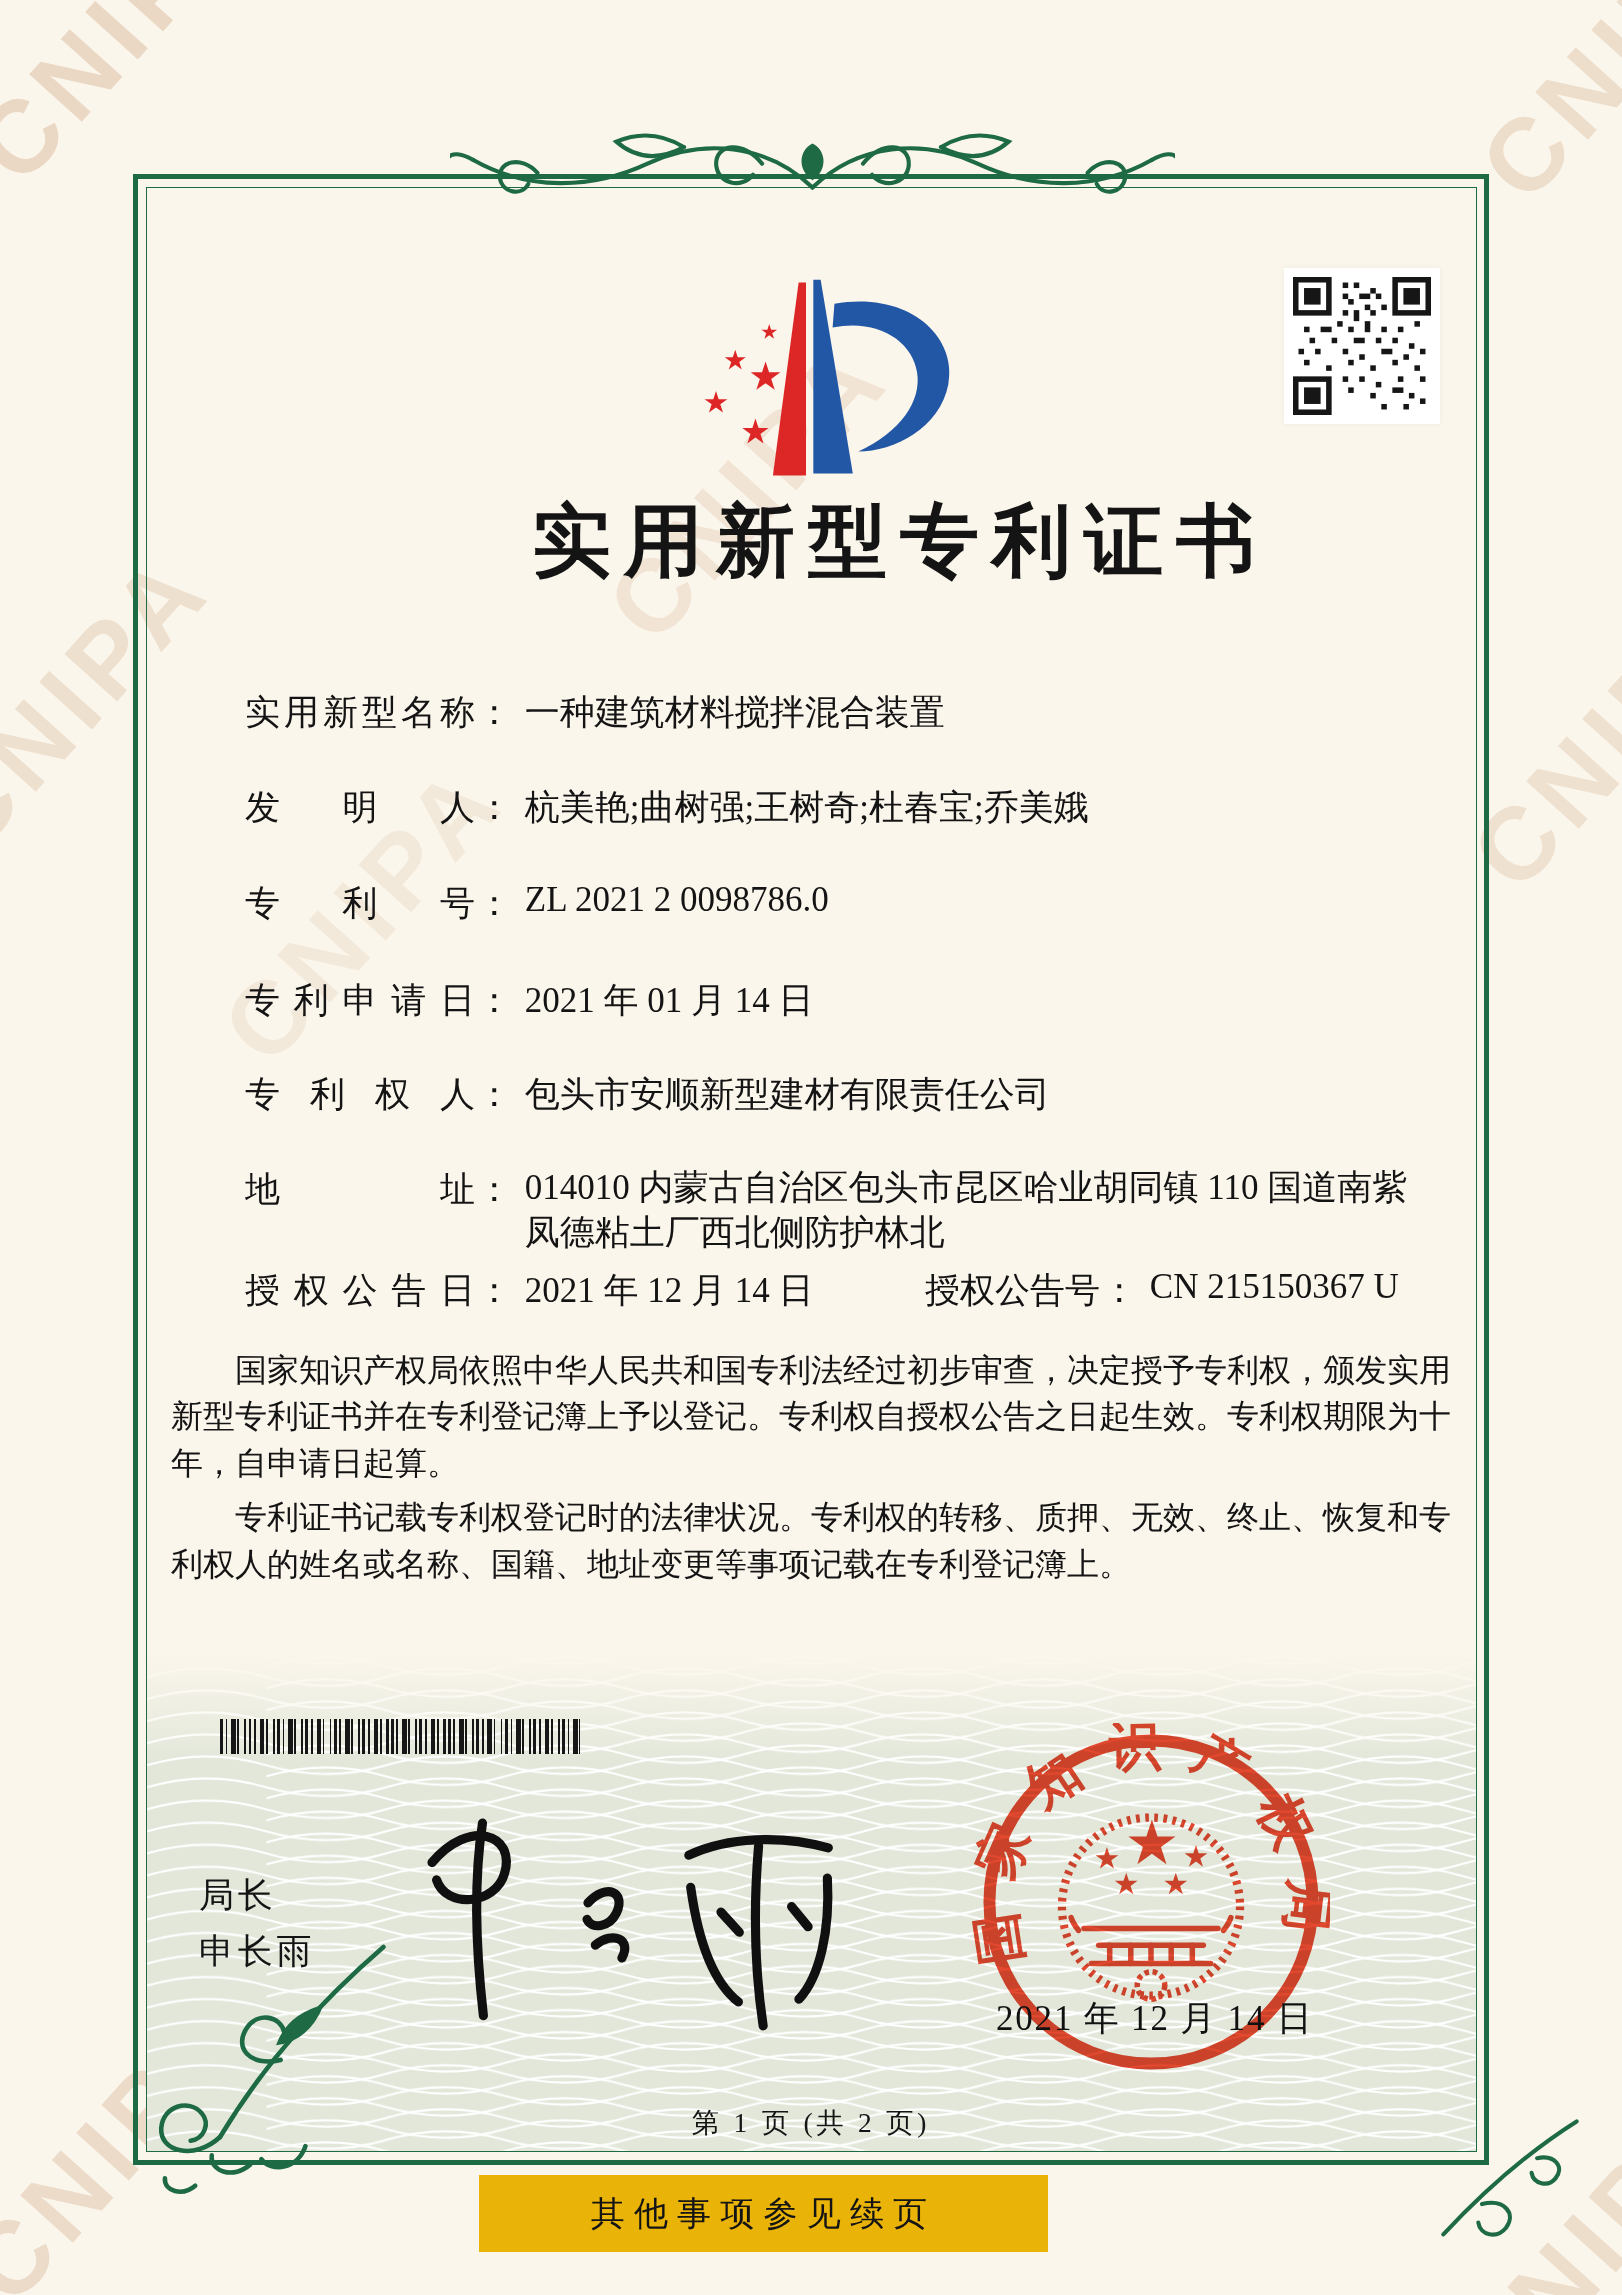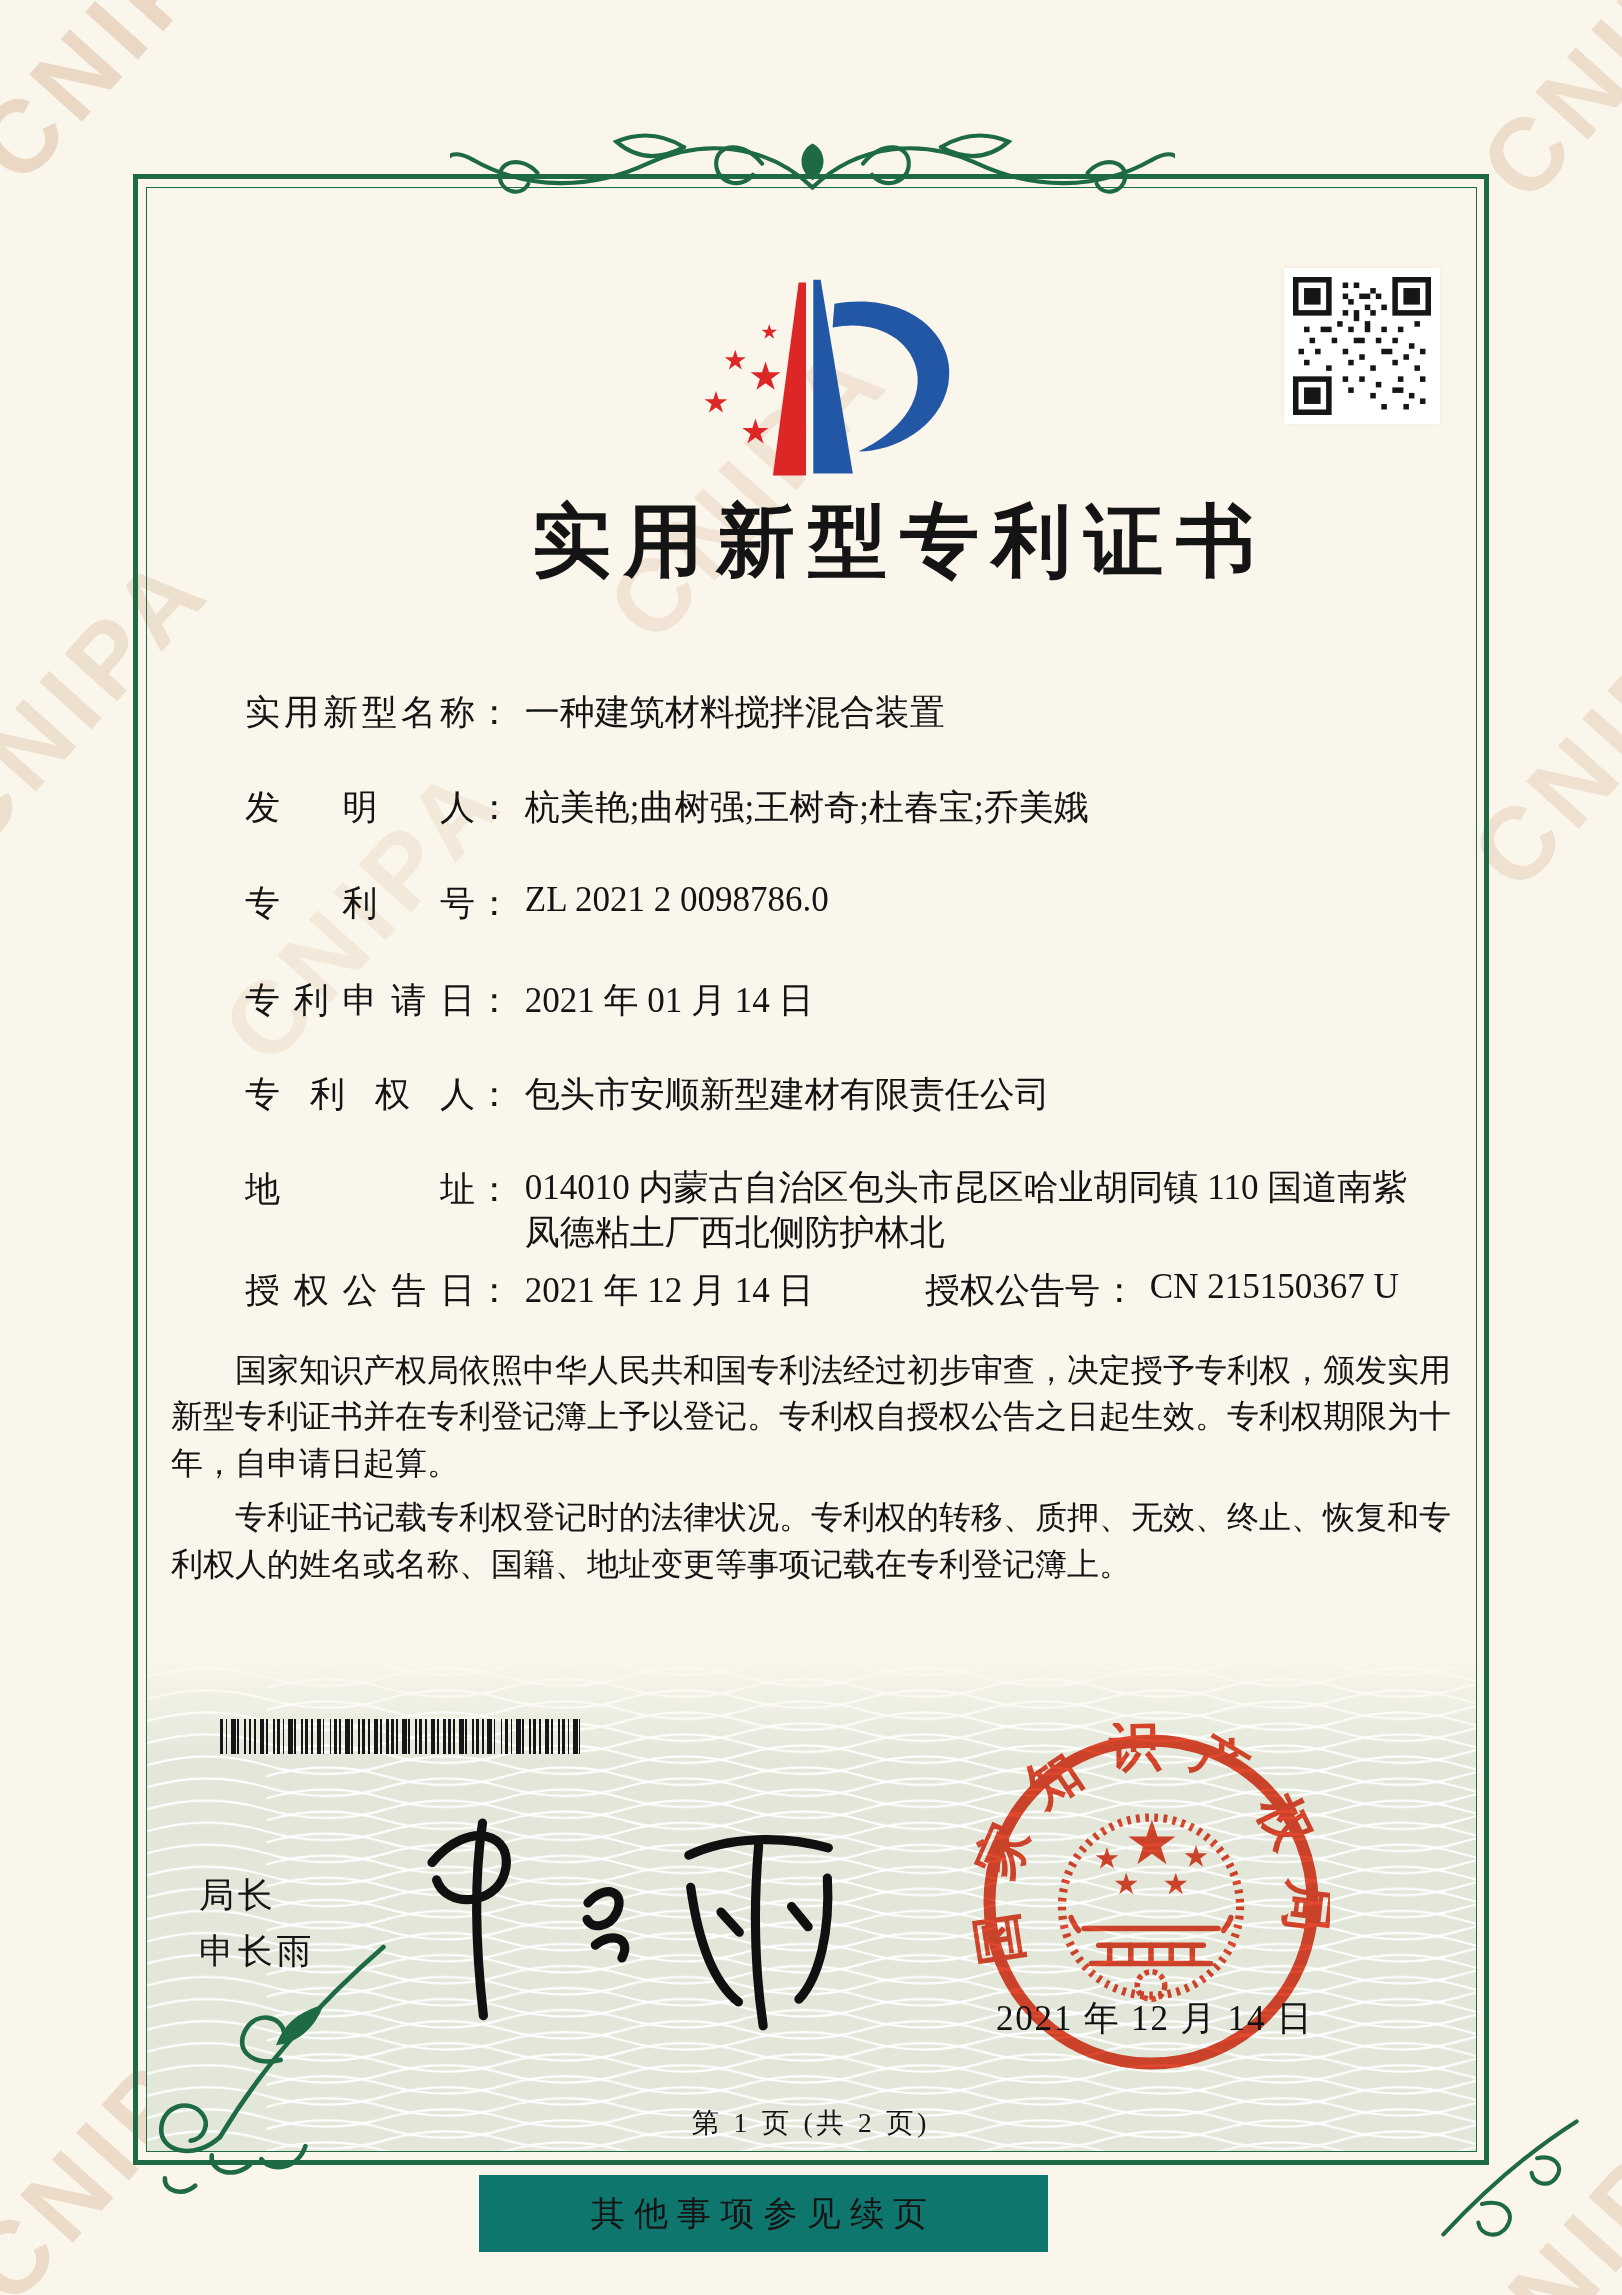--- a/index.html
+++ b/index.html
@@ -49,21 +49,21 @@
              font-family:"Liberation Sans","DejaVu Sans",sans-serif;letter-spacing:3.7px;}
   .dir-name{position:absolute;left:199px;top:1928px;font-size:35px;z-index:5;
             font-family:"Liberation Sans","DejaVu Sans",sans-serif;letter-spacing:3.7px;}
   .sig{position:absolute;left:395px;top:1791px;z-index:5;}
   .seal{position:absolute;left:972px;top:1723px;z-index:6;mix-blend-mode:multiply;opacity:.93;}
   .seal-date{position:absolute;left:996px;top:1995px;font-size:35px;letter-spacing:1.8px;
              color:#111;z-index:7;white-space:nowrap;}
   
   .page-info{position:absolute;left:133px;top:2105px;width:1356px;text-align:center;
              font-size:27.5px;letter-spacing:3.7px;z-index:5;}
-  .cont-strip{position:absolute;left:479px;top:2175px;width:569px;height:77px;background:#0f766e;
+  .cont-strip{position:absolute;left:479px;top:2175px;width:569px;height:77px;background:#eab308;
               z-index:5;display:flex;align-items:center;justify-content:center;}
   .cont-note{font-size:34px;letter-spacing:9.2px;}
 </style>
 </head>
 <body>
 
 <div class="page">
 
   <svg width="0" height="0" style="position:absolute" aria-hidden="true">
     <defs>

